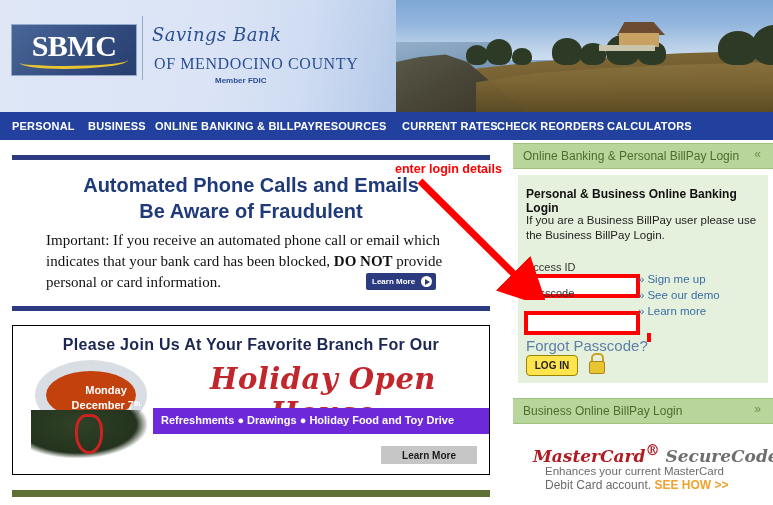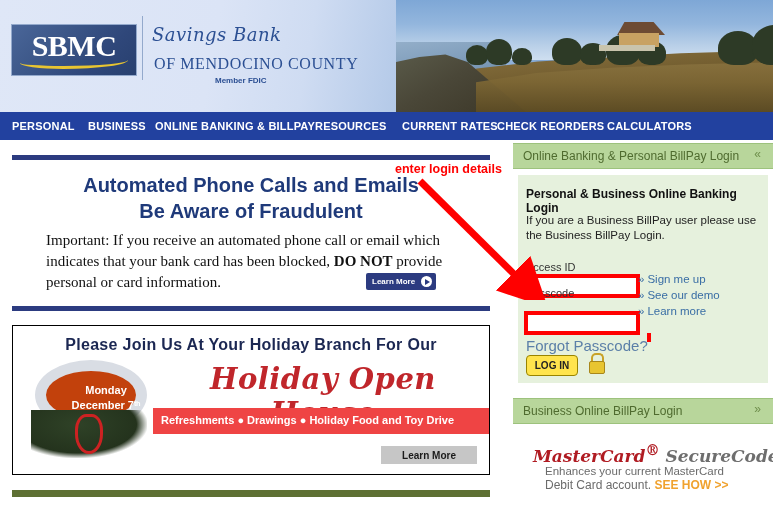--- a/index.html
+++ b/index.html
@@ -251,21 +251,21 @@
     font-style: italic;
     font-weight: bold;
     font-size: 29px;
     color: #c0262b;
     letter-spacing: 0.5px;
   }
   .promo-strip {
     position: absolute;
     left: 140px; top: 82px;
     width: 336px; height: 26px;
-    background: #ef4444;
+    background: #6d28d9;
     padding-left: 48px;
   }
   .promo-strip-text {
     position: absolute;
     left: 8px; top: 6px;
     font-size: 11px;
     font-weight: bold;
     color: #ffffff;
     white-space: nowrap;
   }
@@ -578,21 +578,21 @@
 </div>
 
 <div class="learn-more-btn">
   <span class="lbl">Learn More</span>
   <span class="arrow-circle"></span>
 </div>
 
 <div class="rule-navy" id="rule-mid"></div>
 
 <div class="promo">
-  <div class="promo-head">Please Join Us At Your Holiday Branch For Our</div>
+  <div class="promo-head">Please Join Us At Your Favorite Branch For Our</div>
   <div class="promo-script">Holiday Open House</div>
   <div class="wreath">
     <div class="wreath-ring">
       <div class="wreath-text">
         <div>Monday</div>
         <div>December 7ᵗʰ</div>
         <div>9 am to 4 pm</div>
       </div>
     </div>
     <div class="wreath-bough"></div>

